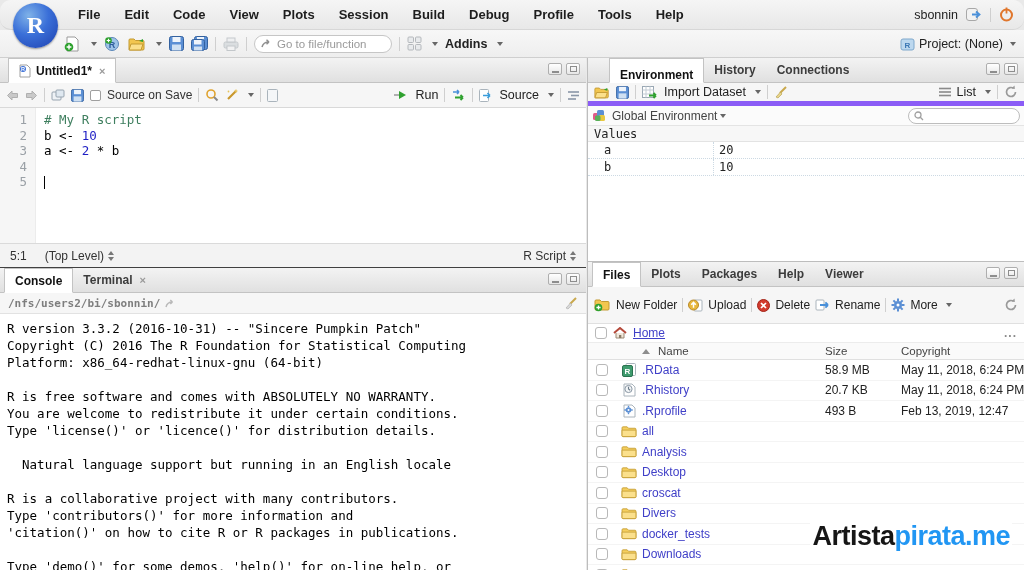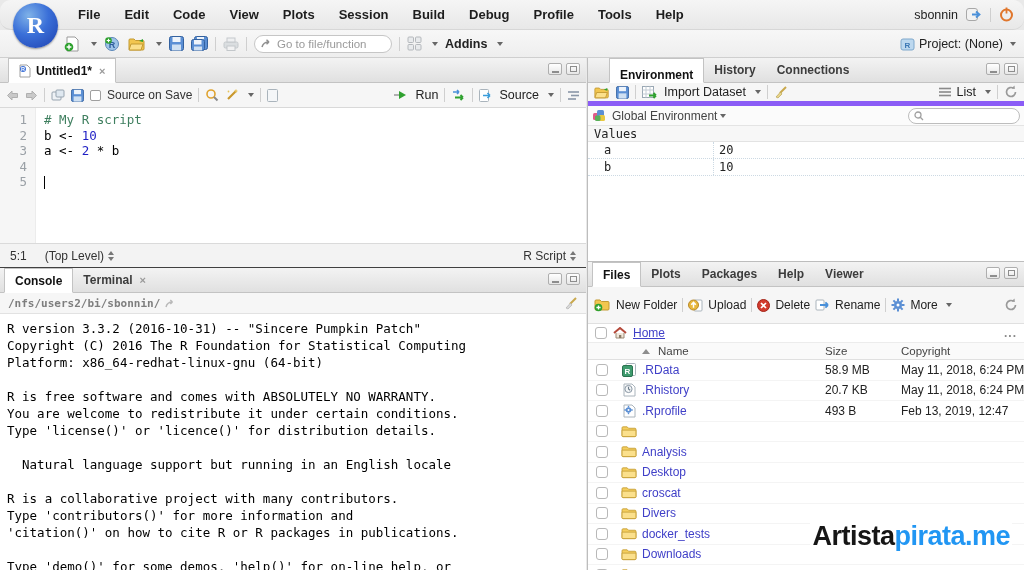--- a/index.html
+++ b/index.html
@@ -682,20 +682,23 @@
           <div class="frow">
             <span class="col-check">
               <span class="cb"></span>
             </span>
             <span class="col-icon ic">
               <svg width="16" height="13" viewBox="0 0 17 14">
                 <path d="M1 3 c0-.6.4-1 1-1 h4.5 l1.5 1.5 H15 c.6 0 1 .4 1 1 V11.5 c0 .6-.4 1-1 1 H2 c-.6 0-1-.4-1-1 z" fill="#f5cf5e" stroke="#c8a138"></path>
                 <path d="M1 5.5 h15 v6 c0 .6-.4 1-1 1 H2 c-.6 0-1-.4-1-1 z" fill="#fbe08c" stroke="#c8a138"></path>
               </svg>
             </span>
+            <span class="col-name">
+              <a class="fname" href="#">all</a>
+            </span>
             <span class="col-size"></span>
             <span class="col-mod"></span>
           </div>
           <div class="frow">
             <span class="col-check">
               <span class="cb"></span>
             </span>
             <span class="col-icon ic">
               <svg width="16" height="13" viewBox="0 0 17 14">
                 <path d="M1 3 c0-.6.4-1 1-1 h4.5 l1.5 1.5 H15 c.6 0 1 .4 1 1 V11.5 c0 .6-.4 1-1 1 H2 c-.6 0-1-.4-1-1 z" fill="#f5cf5e" stroke="#c8a138"></path>

